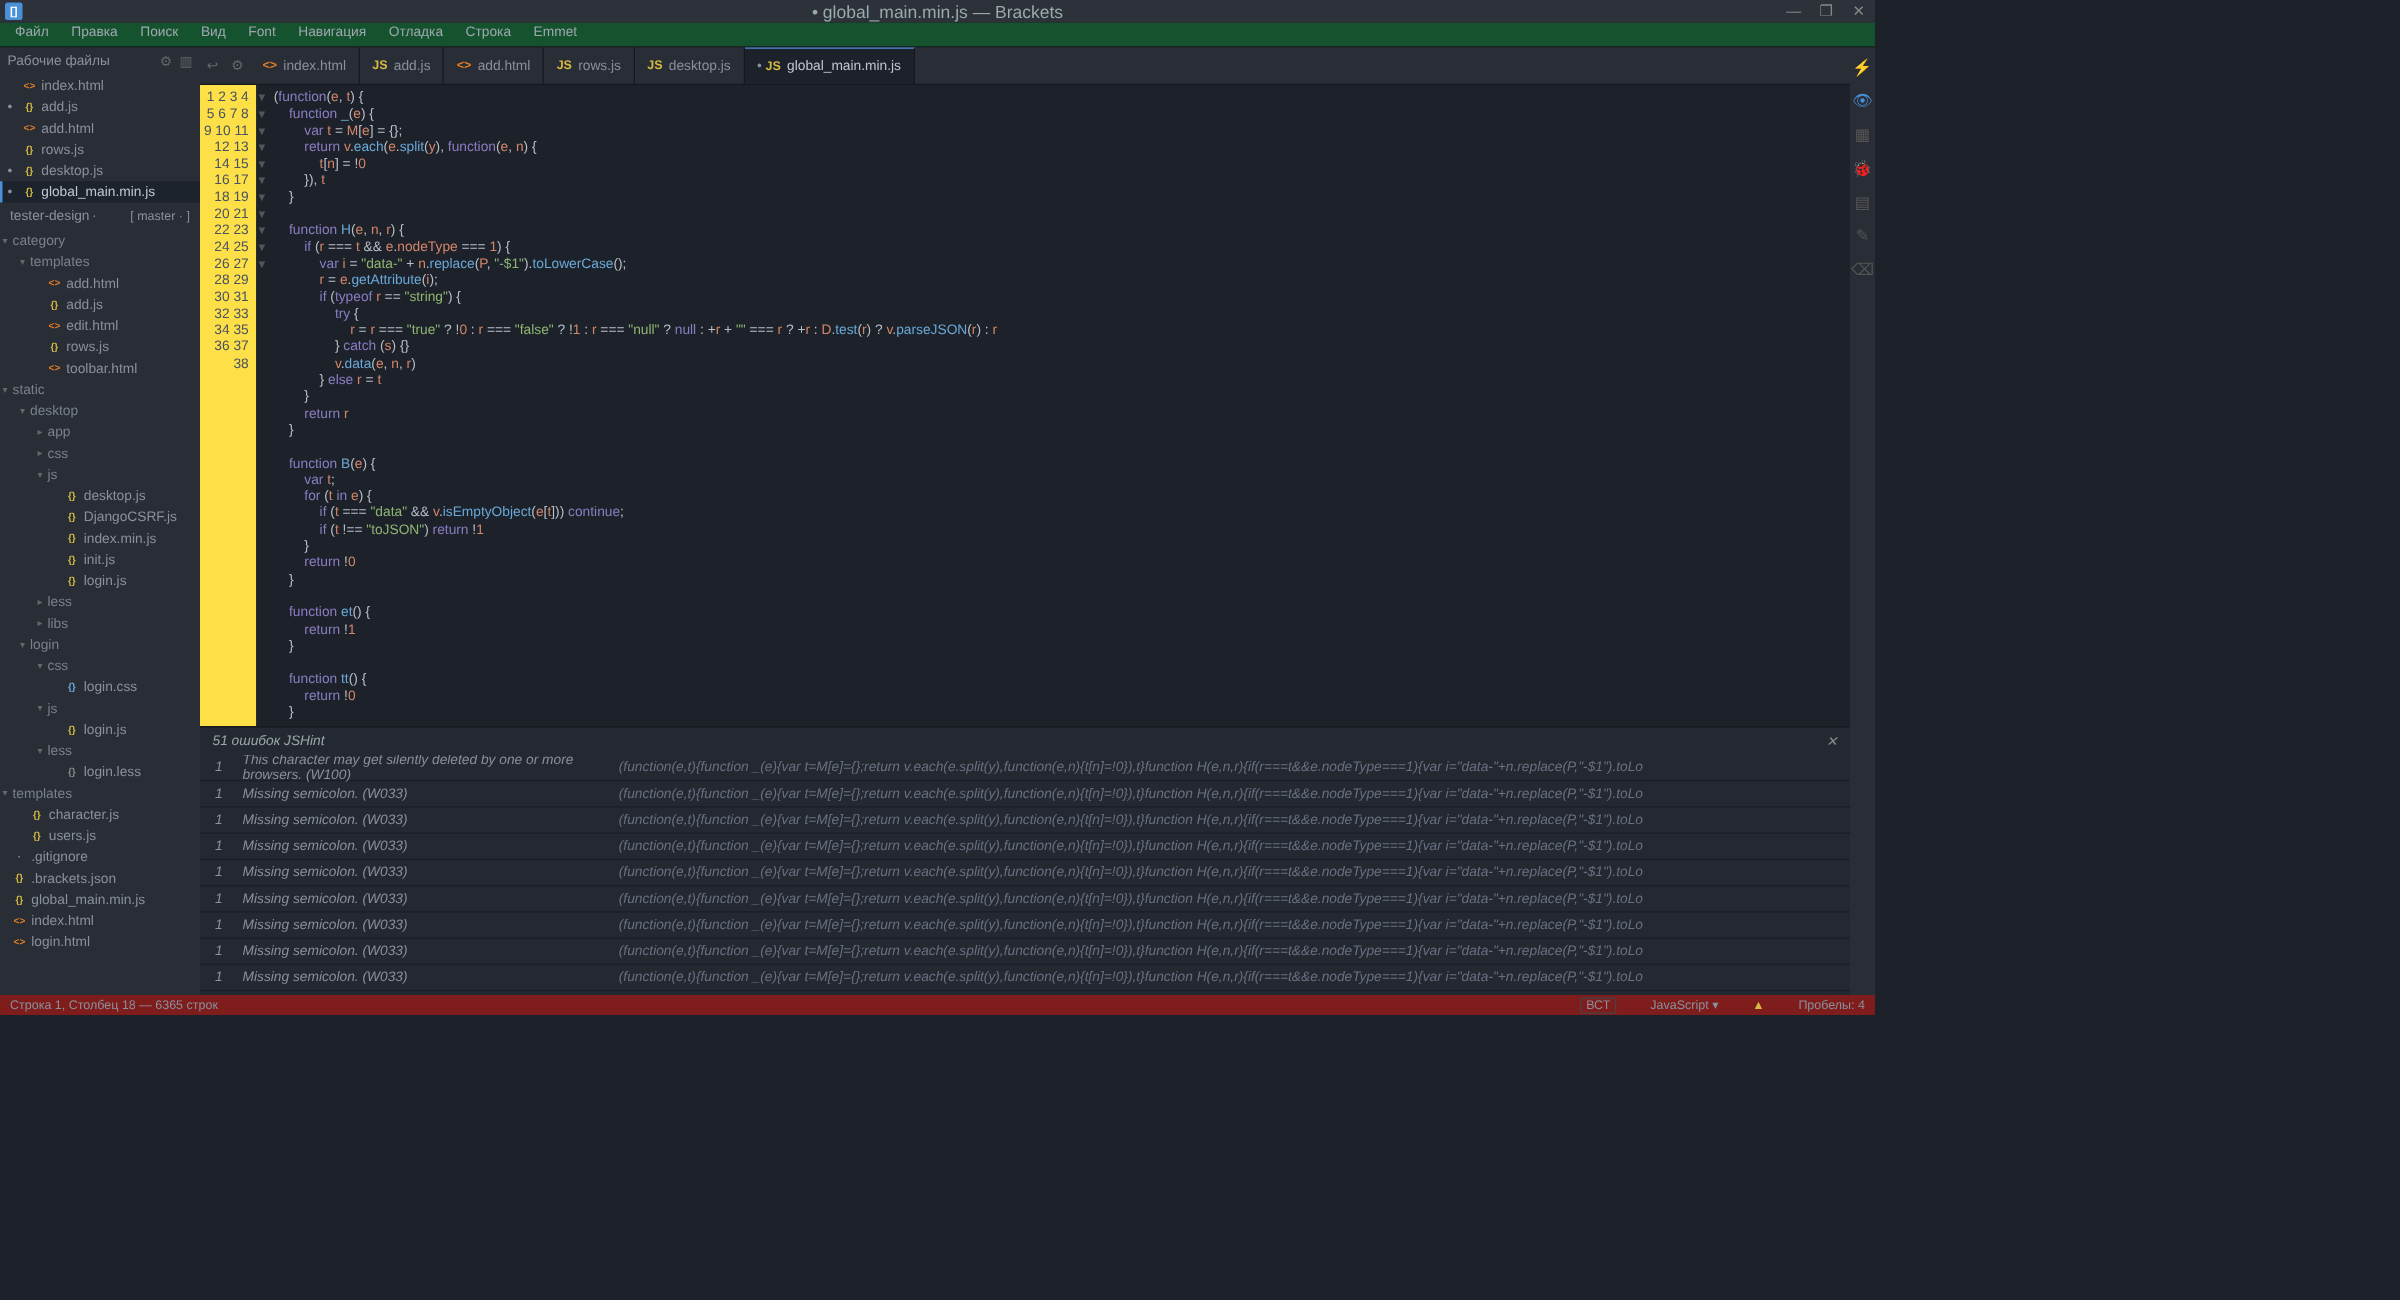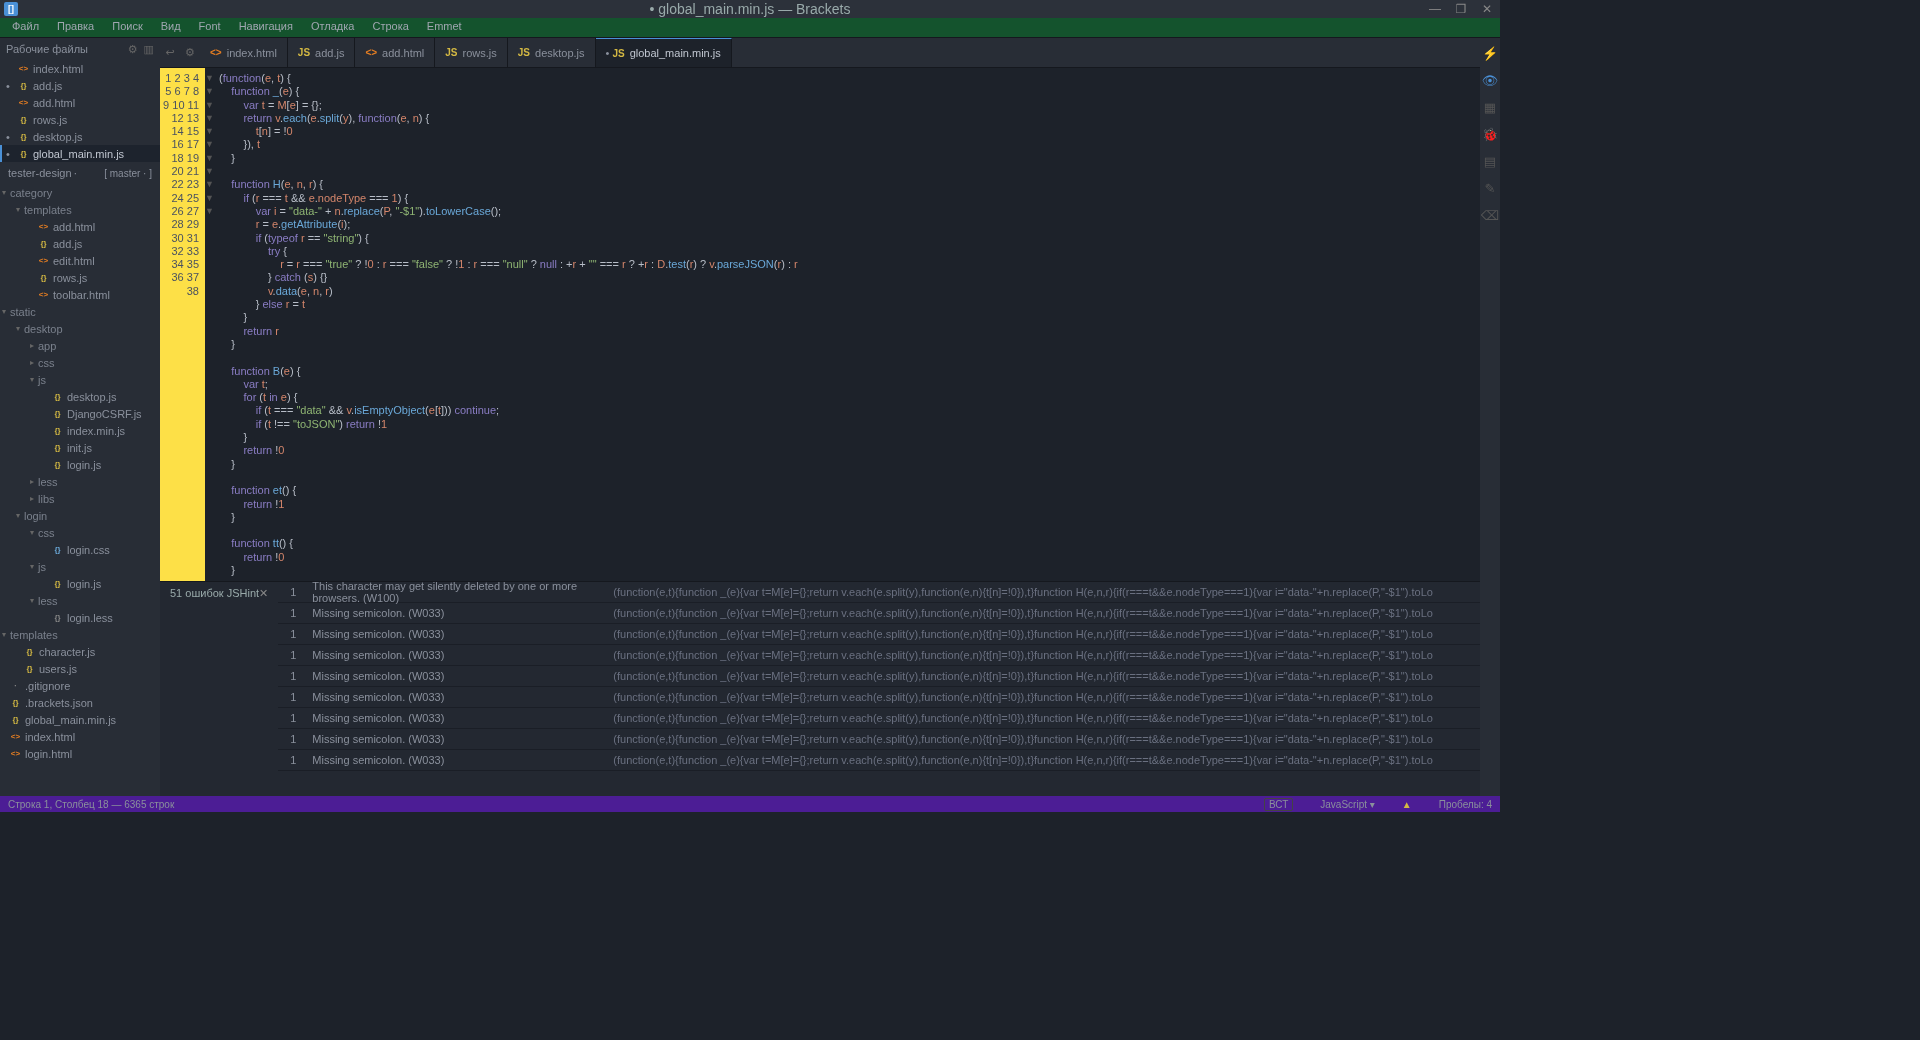--- a/index.html
+++ b/index.html
@@ -67,35 +67,35 @@
 .code { flex:1; background:#1d222a; font-size:11px; line-height:13.3px; padding-top:4px; white-space:pre; color:#b8bec8; overflow:hidden; }
 .k { color:#8a7dc4; } 
 .f { color:#6aa8d8; } 
 .n { color:#d4866b; } 
 .s { color:#8fb573; } 
 .v { color:#d4866b; } 
 .p { color:#b8bec8; } 
 .o { color:#d4866b; } 
 
 
-.lint { height:215px; background:#232831; border-top:1px solid #15181e; display:flex; flex-direction:row; }
+.lint { height:215px; background:#232831; border-top:1px solid #15181e; display:flex; flex-direction:column;font-style:italic; }
 .lint-head { height:22px; display:flex; align-items:center; padding:0 10px; font-size:11px; color:#9aa; }
 .lint-head .x { margin-left:auto; color:#888; }
 .lint-body { flex:1; overflow-y:auto; }
 .lint-row { display:flex; height:21px; align-items:center; font-size:11px; color:#8a909c; border-bottom:1px solid #1a1e26; }
 .lint-row .ln { width:30px; text-align:center; }
 .lint-row .msg { width:305px; padding-left:4px; }
 .lint-row .snip { flex:1; color:#6a7080; white-space:nowrap; overflow:hidden; }
 
 
 .rail { width:20px; background:#282d36; display:flex; flex-direction:column; align-items:center; padding-top:8px; gap:12px; }
 .rail span { color:#555; font-size:13px; }
 
 
-.status { height:16px; background:#4c1d95; display:flex; align-items:center; padding:0 8px; font-size:10px; color:#8a909c; gap:4px; }
+.status { height:16px; background:#7f1d1d; display:flex; align-items:center; padding:0 8px; font-size:10px; color:#8a909c; gap:4px; }
 .status .r { margin-left:auto; display:flex; align-items:center; gap:27px; }
 .status .warn { color:#d4b943; }
 .status .box { border:1px solid #444; padding:0 4px; border-radius:2px; }
 </style>
 </head>
 <body>
 
 <div class="titlebar">
   <div class="logo">[]</div>
   <div class="title">• global_main.min.js — Brackets</div>

